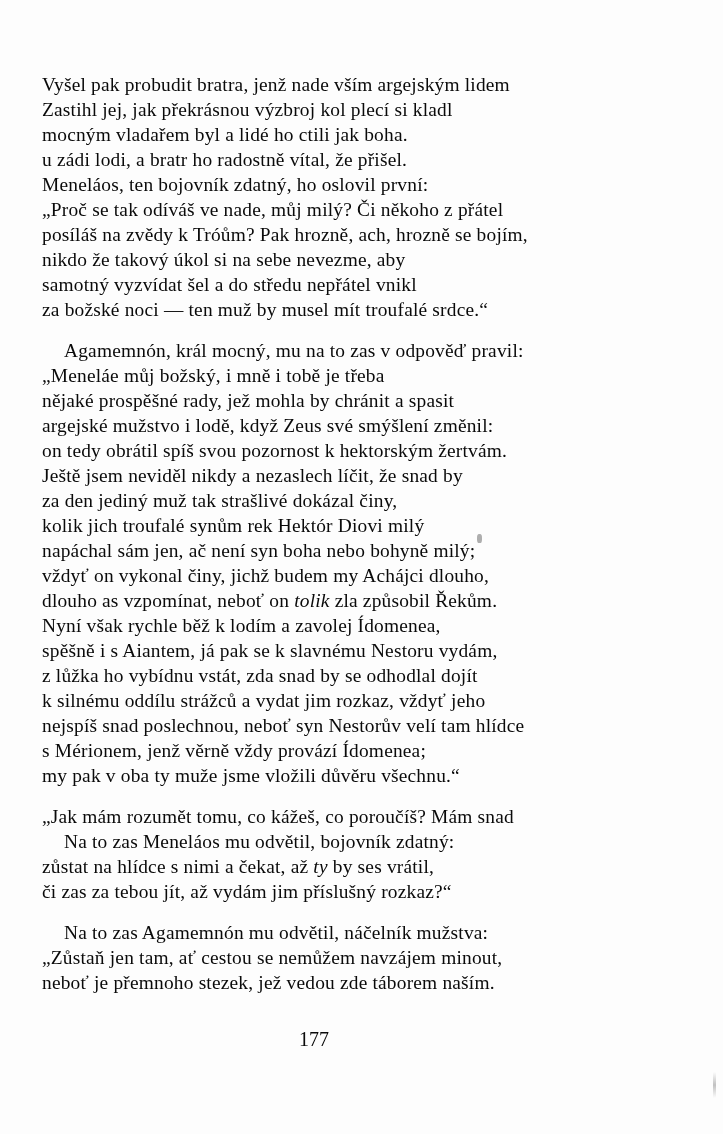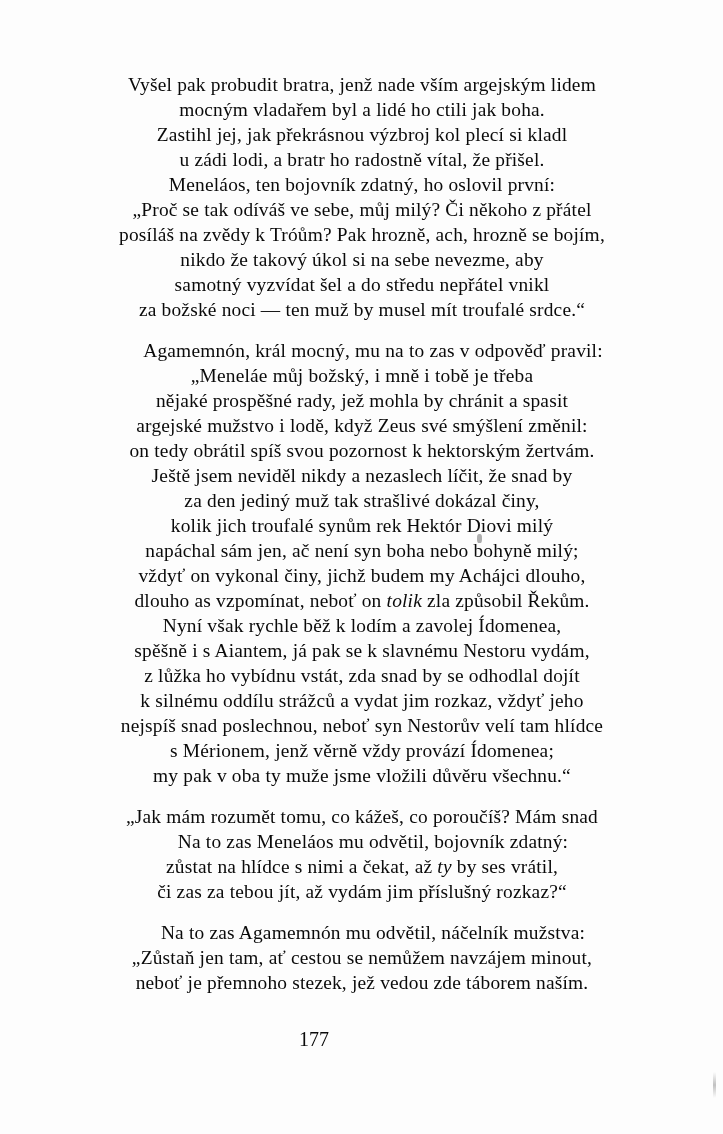--- a/index.html
+++ b/index.html
@@ -42,21 +42,20 @@
     margin-top: 16px;
   }
 
   .line {
     display: block;
     font-size: 19.4px;
     line-height: 25px;
     letter-spacing: 0.01em;
     white-space: pre;
     color: #0a0a0a;
-    text-align: center;
   }
 
   .line.indent {
     padding-left: 22px;
   }
 
   .line i,
   .line .ital {
     font-style: italic;
   }
@@ -99,25 +98,25 @@
 </style>
 </head>
 <body>
 
 <div id="page">
 
   <div id="text-block">
 
     <div class="para">
       <span class="line">Vyšel pak probudit bratra, jenž nade vším argejským lidem</span>
+      <span class="line">Zastihl jej, jak překrásnou výzbroj kol plecí si kladl</span>
       <span class="line">mocným vladařem byl a lidé ho ctili jak boha.</span>
-      <span class="line">Zastihl jej, jak překrásnou výzbroj kol plecí si kladl</span>
       <span class="line">u zádi lodi, a bratr ho radostně vítal, že přišel.</span>
       <span class="line">Meneláos, ten bojovník zdatný, ho oslovil první:</span>
-      <span class="line">„Proč se tak odíváš ve sebe, můj milý? Či někoho z přátel</span>
+      <span class="line">„Proč se tak odíváš ve nade, můj milý? Či někoho z přátel</span>
       <span class="line">posíláš na zvědy k Tróům? Pak hrozně, ach, hrozně se bojím,</span>
       <span class="line">nikdo že takový úkol si na sebe nevezme, aby</span>
       <span class="line">samotný vyzvídat šel a do středu nepřátel vnikl</span>
       <span class="line">za božské noci — ten muž by musel mít troufalé srdce.“</span>
     </div>
 
     <div class="para">
       <span class="line indent">Agamemnón, král mocný, mu na to zas v odpověď pravil:</span>
       <span class="line">„Meneláe můj božský, i mně i tobě je třeba</span>
       <span class="line">nějaké prospěšné rady, jež mohla by chránit a spasit</span>

